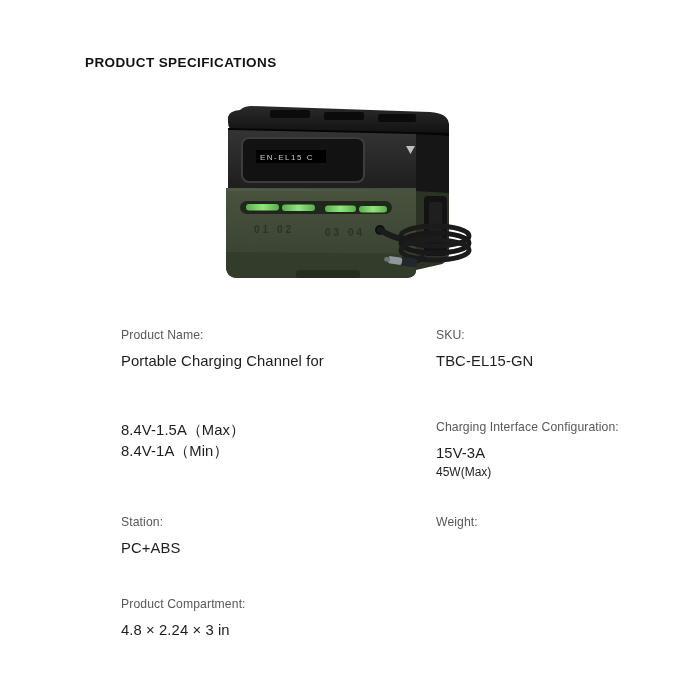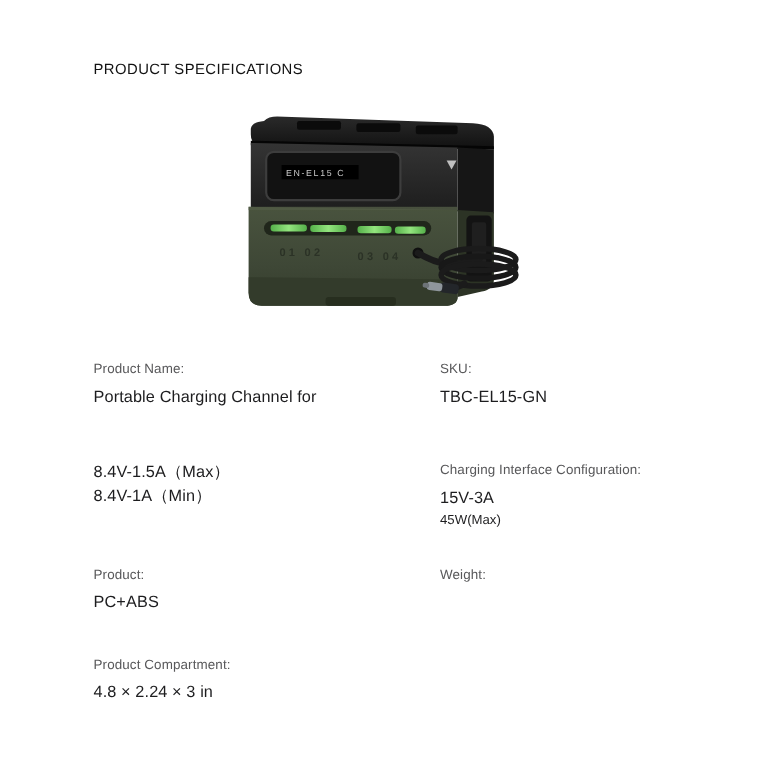--- a/index.html
+++ b/index.html
@@ -2,26 +2,26 @@
 <html><head>
 <meta charset="utf-8">
 <style>
   html,body{margin:0;padding:0;}
   body{
     width:700px;height:700px;background:#ffffff;position:relative;
     font-family:"Liberation Sans", sans-serif;color:#1d1d1f;overflow:hidden;
   }
   .page-title{
     position:absolute;left:85px;top:46px;
-    font-size:13.5px;font-weight:400;letter-spacing:.4px;color:#121212;
+    font-size:13.5px;font-weight:700;letter-spacing:.4px;color:#121212;
   }
   .figure{
     position:absolute;left:198px;top:100px;width:312px;height:200px;
   }
-  .spec-cell{position:absolute;}
+  .spec-cell{position:absolute;margin-left:36px;}
   .r1{top:328px}.r2{top:420px}.r3{top:515px}.r4{top:597px}
   .colL{left:85px;width:300px}
   .colR{left:400px;width:230px}
   .spec-label{
     font-size:12.2px;color:#58585a;margin:0 0 9px 0;letter-spacing:.1px;
   }
   .spec-value{
     font-size:14.8px;color:#1d1d1f;line-height:21px;letter-spacing:.1px;
   }
   .spec-note{
@@ -122,21 +122,21 @@
   <div class="spec-value">8.4V-1.5A（Max）</div>
   <div class="spec-value">8.4V-1A（Min）</div>
 </div>
 <div class="spec-cell r2 colR">
   <div class="spec-label">Charging Interface Configuration:</div>
   <div class="spec-value">15V-3A</div>
   <div class="spec-note">45W(Max)</div>
 </div>
 
 <div class="spec-cell r3 colL">
-  <div class="spec-label">Product:</div>
+  <div class="spec-label">Station:</div>
   <div class="spec-value">PC+ABS</div>
 </div>
 <div class="spec-cell r3 colR">
   <div class="spec-label">Weight:</div>
 </div>
 
 <div class="spec-cell r4 colL">
   <div class="spec-label">Product Compartment:</div>
   <div class="spec-value">4.8 × 2.24 × 3 in</div>
 </div>

